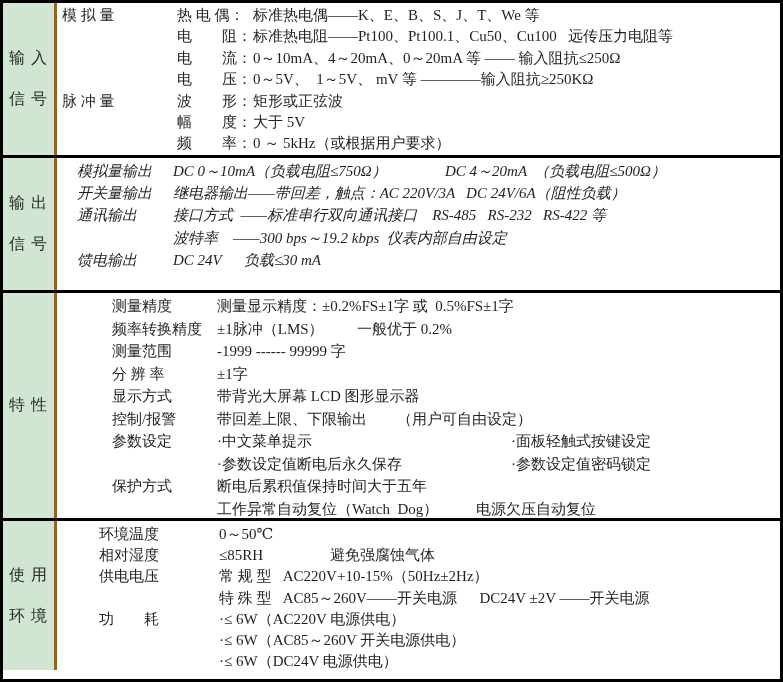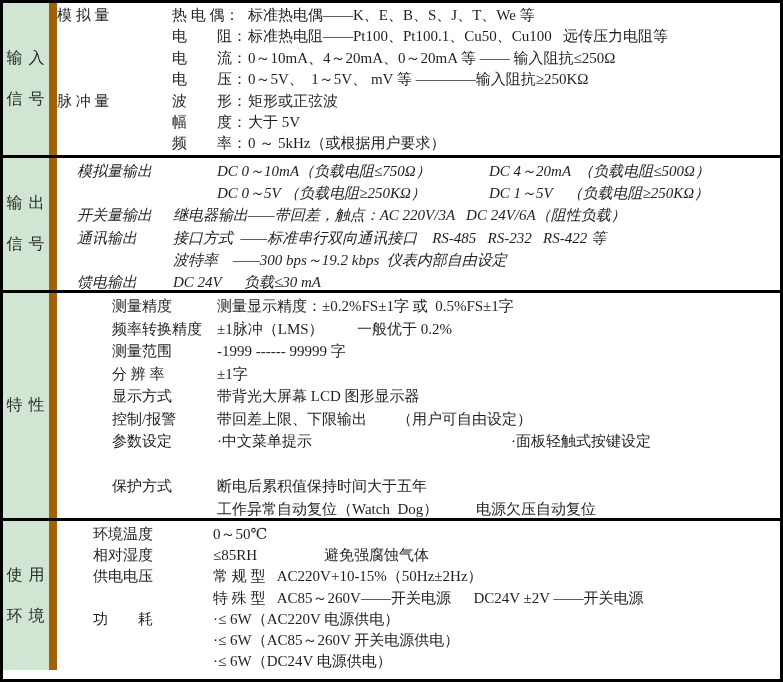--- a/index.html
+++ b/index.html
@@ -9,39 +9,39 @@
     border:3px solid #000;background:#fff;
     display:flex;flex-direction:column;overflow:hidden;
   }
   .section{display:grid;grid-template-columns:54px 1fr;box-sizing:border-box;overflow:hidden;}
   .section + .section{border-top:3px solid #000;}
   .sec-input{height:152px;}
   .sec-output{height:135px;}
   .sec-features{height:228px;}
   .sec-env{height:152px;}
   .hdr{
-    background:#d0e6d2;border-right:8px solid #a16207;box-sizing:border-box;
+    background:#d0e6d2;border-right:3px solid #a16207;box-sizing:border-box;
     display:flex;flex-direction:column;align-items:center;justify-content:center;
     gap:20px;font-size:16px;letter-spacing:1px;color:#2a2a2a;white-space:pre;
   }
   .content{box-sizing:border-box;overflow:hidden;font-size:15px;}
   .row{display:grid;white-space:pre;}
   .cell{overflow:hidden;white-space:pre;}
   
   .sec-input  .content{padding-top:2px;}
-  .sec-input  .row{grid-template-columns:115px 76px 1fr;height:21.4px;line-height:21.4px;}
+  .sec-input  .row{grid-template-columns:115px 76px 1fr;padding-left:5px;height:21.4px;line-height:21.4px;}
   .sec-output .content{padding-top:2px;}
   .sec-output .row{grid-template-columns:96px 1fr;padding-left:20px;height:22.2px;line-height:22.2px;font-style:italic;}
   .sec-features .content{padding-top:2px;padding-left:24px;}
   .sec-features .row{grid-template-columns:105px 1fr;padding-left:31px;height:22.5px;line-height:22.5px;}
   .sec-env .content{padding-top:3px;}
-  .sec-env .row{grid-template-columns:120px 1fr;padding-left:36px;height:21.2px;line-height:21.2px;}
+  .sec-env .row{grid-template-columns:120px 1fr;padding-left:22px;height:21.2px;line-height:21.2px;margin-left:20px;}
   
   .pair{display:grid;}
-  .pair-analog{grid-template-columns:272px 1fr;margin-left:44px;}
+  .pair-analog{grid-template-columns:272px 1fr;}
   .pair-freq{grid-template-columns:140px 1fr;}
   .pair-bullet{grid-template-columns:294px 1fr;}
   .pair-protect{grid-template-columns:259px 1fr;}
   .pair-humid{grid-template-columns:87px 1fr;gap:24px;}
 </style>
 </head>
 <body>
 
 <div class="spec-table">
 
@@ -96,27 +96,20 @@
     </div>
     <div class="content">
       <div class="row">
         <div class="cell">模拟量输出</div>
         <div class="cell pair pair-analog">
           <span>DC 0～10mA（负载电阻≤750Ω）</span>
           <span>DC 4～20mA  （负载电阻≤500Ω）</span>
         </div>
       </div>
       <div class="row">
-        <div class="cell"></div>
-        <div class="cell pair pair-analog">
-          <span>DC 0～5V （负载电阻≥250KΩ）</span>
-          <span>DC 1～5V    （负载电阻≥250KΩ）</span>
-        </div>
-      </div>
-      <div class="row">
         <div class="cell">开关量输出</div>
         <div class="cell">继电器输出——带回差，触点：AC 220V/3A   DC 24V/6A（阻性负载）</div>
       </div>
       <div class="row">
         <div class="cell">通讯输出</div>
         <div class="cell">接口方式  ——标准串行双向通讯接口    RS-485   RS-232   RS-422 等</div>
       </div>
       <div class="row">
         <div class="cell"></div>
         <div class="cell">波特率    ——300 bps～19.2 kbps  仪表内部自由设定</div>
@@ -162,20 +155,24 @@
       </div>
       <div class="row">
         <div class="cell">参数设定</div>
         <div class="cell pair pair-bullet">
           <span>·中文菜单提示</span>
           <span>·面板轻触式按键设定</span>
         </div>
       </div>
       <div class="row">
         <div class="cell"></div>
+        <div class="cell pair pair-bullet">
+          <span>·参数设定值断电后永久保存</span>
+          <span>·参数设定值密码锁定</span>
+        </div>
       </div>
       <div class="row">
         <div class="cell">保护方式</div>
         <div class="cell">断电后累积值保持时间大于五年</div>
       </div>
       <div class="row">
         <div class="cell"></div>
         <div class="cell pair pair-protect">
           <span>工作异常自动复位（Watch  Dog）</span>
           <span>电源欠压自动复位</span>

